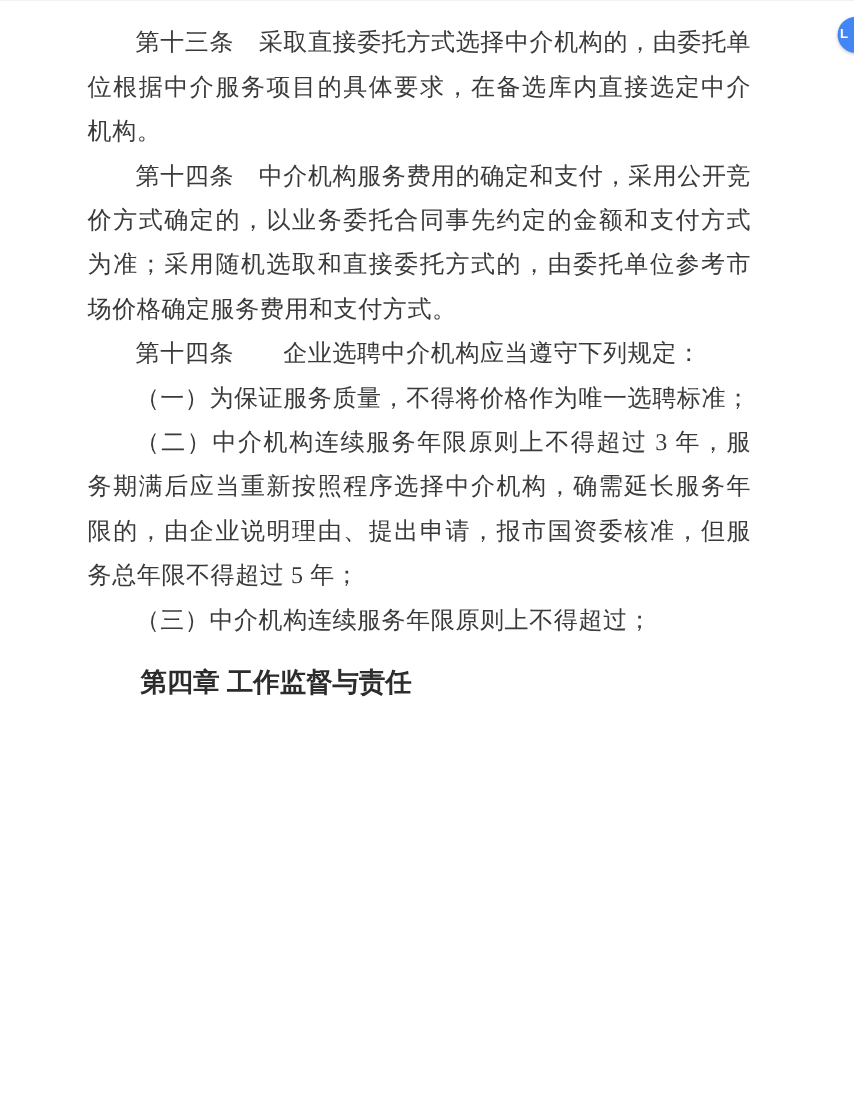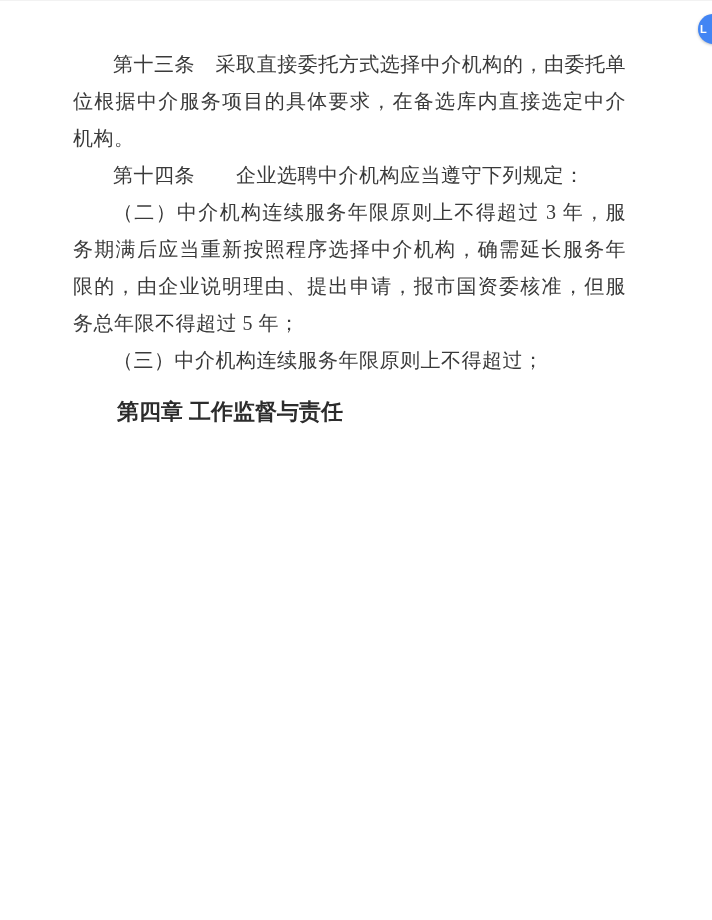--- a/index.html
+++ b/index.html
@@ -16,21 +16,21 @@
   }
   .page {
     width: 712px;
     height: 920px;
     background: #ffffff;
     border-top: 1px solid #f2f2f2;
     box-sizing: border-box;
     position: relative;
   }
   .doc {
-    padding: 45px 86px 0 73px;
+    padding: 17px 86px 0 73px;
     color: #3a3a3a;
     font-size: 20px;
     line-height: 37px;
     text-align: justify;
   }
   .doc p {
     margin: 0;
     text-indent: 2em;
     word-break: break-all;
     letter-spacing: 0.5px;
@@ -66,21 +66,23 @@
     font-size: 11px;
     line-height: 11px;
   }
 </style>
 </head>
 <body>
 
 <div class="page">
   <div class="doc">
     <p>第十三条　采取直接委托方式选择中介机构的，由委托单位根据中介服务项目的具体要求，在备选库内直接选定中介机构。</p>
+    <p>第十四条　中介机构服务费用的确定和支付，采用公开竞价方式确定的，以业务委托合同事先约定的金额和支付方式为准；采用随机选取和直接委托方式的，由委托单位参考市场价格确定服务费用和支付方式。</p>
     <p>第十四条　　企业选聘中介机构应当遵守下列规定：</p>
+    <p>（一）为保证服务质量，不得将价格作为唯一选聘标准；</p>
     <p>（二）中介机构连续服务年限原则上不得超过 3 年，服务期满后应当重新按照程序选择中介机构，确需延长服务年限的，由企业说明理由、提出申请，报市国资委核准，但服务总年限不得超过 5 年；</p>
     <p>（三）中介机构连续服务年限原则上不得超过；</p>
 
     <div class="chapter-heading">第四章 工作监督与责任</div>
 
 
   </div>
 
   <div class="floating-button">
     <span class="fb-label">L</span>

